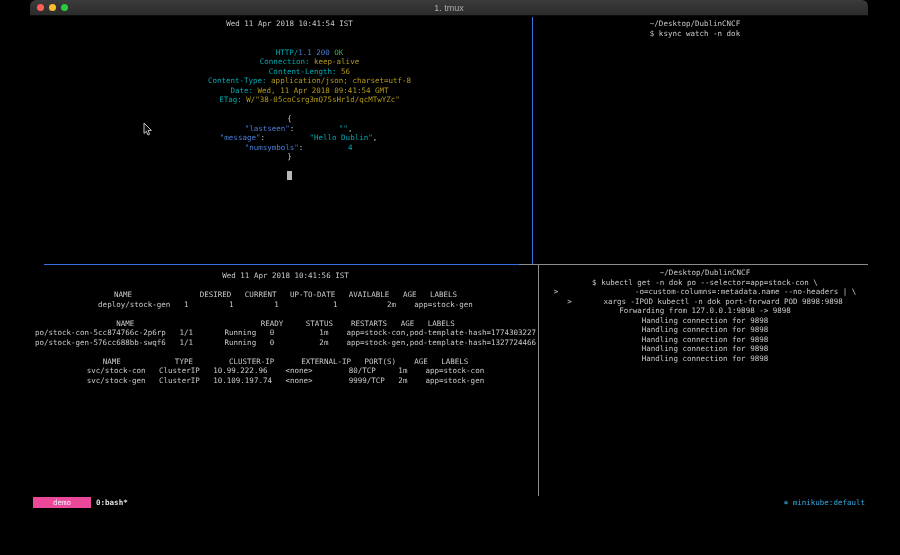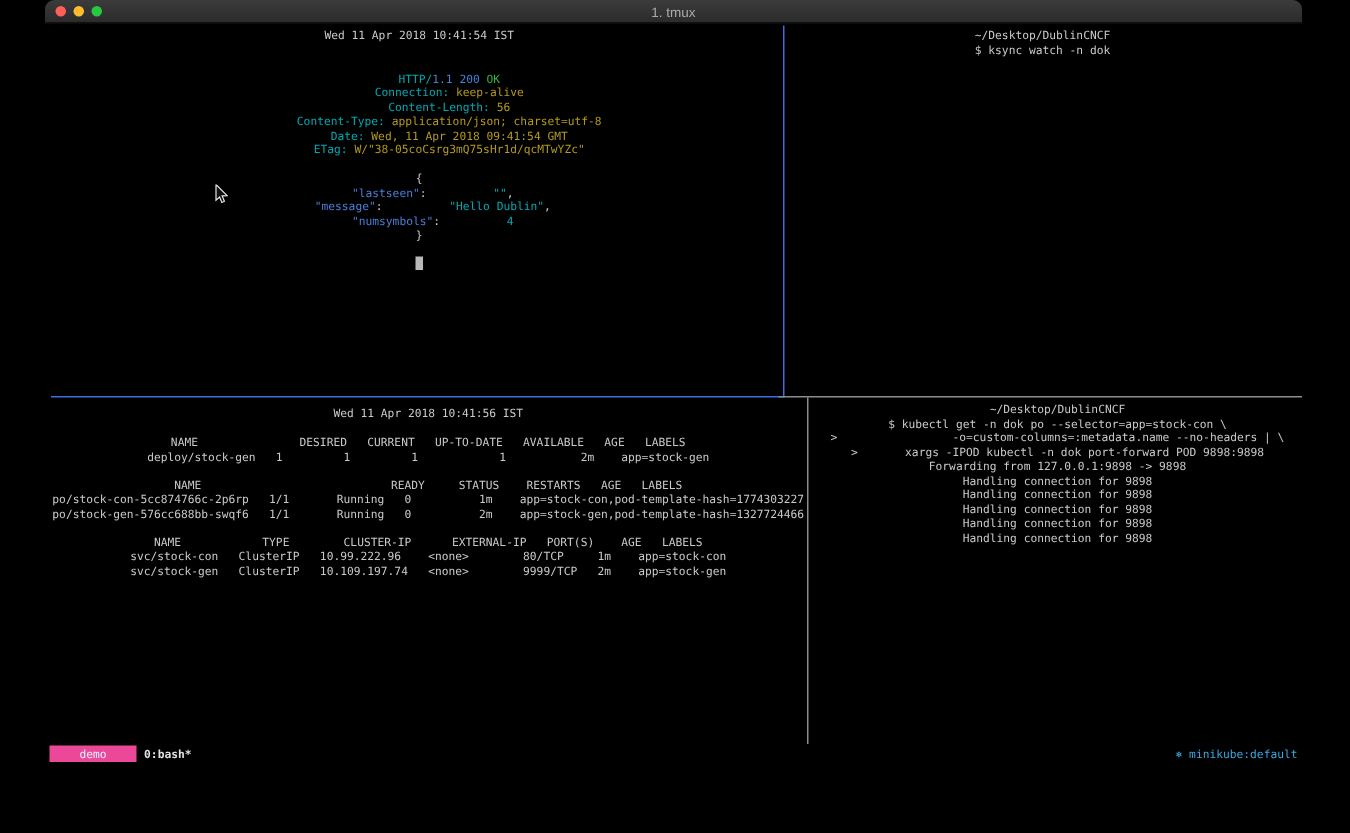--- a/index.html
+++ b/index.html
@@ -25,21 +25,21 @@
   .lights{position:absolute;left:7px;top:4px;display:flex;gap:5px;}
   .light{width:7px;height:7px;border-radius:50%;display:inline-block;}
   .light.red{background:#ff5f57;}
   .light.yellow{background:#febc2e;}
   .light.green{background:#28c840;}
   .title{
     font-family:"Liberation Sans", sans-serif;font-size:9px;color:#ababab;
   }
   .term{position:absolute;top:17px;left:0;right:0;bottom:13px;background:#000;}
   .pane{position:absolute;overflow:hidden;padding:2px 0 0 3px;}
-  .pane-tl{left:4px;top:0;width:489px;height:248px;
+  .pane-tl{left:14px;top:0;width:489px;height:248px;
     border-right:1px solid var(--border-active);
     border-bottom:1px solid var(--border-active);}
   .pane-tr{left:489px;top:0;right:0;height:248px;
     border-bottom:1px solid var(--border-inactive);}
   .pane-bl{left:0;top:248px;width:509px;bottom:0;padding-top:6px;
     border-right:1px solid var(--border-inactive);}
   .pane-br{left:509px;top:248px;right:0;bottom:0;padding-top:3px;}
   .tline{
     white-space:pre;font-size:7.5px;line-height:9.5px;height:9.5px;color:#c9c9c9;
   }

